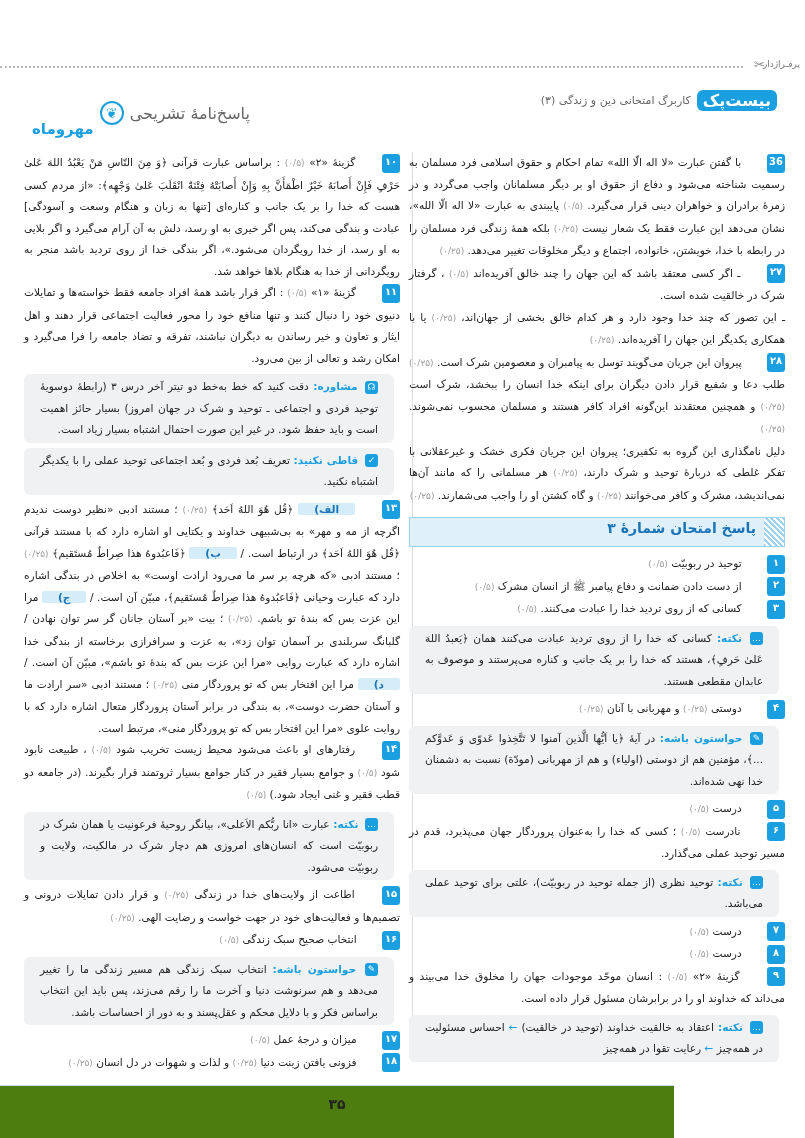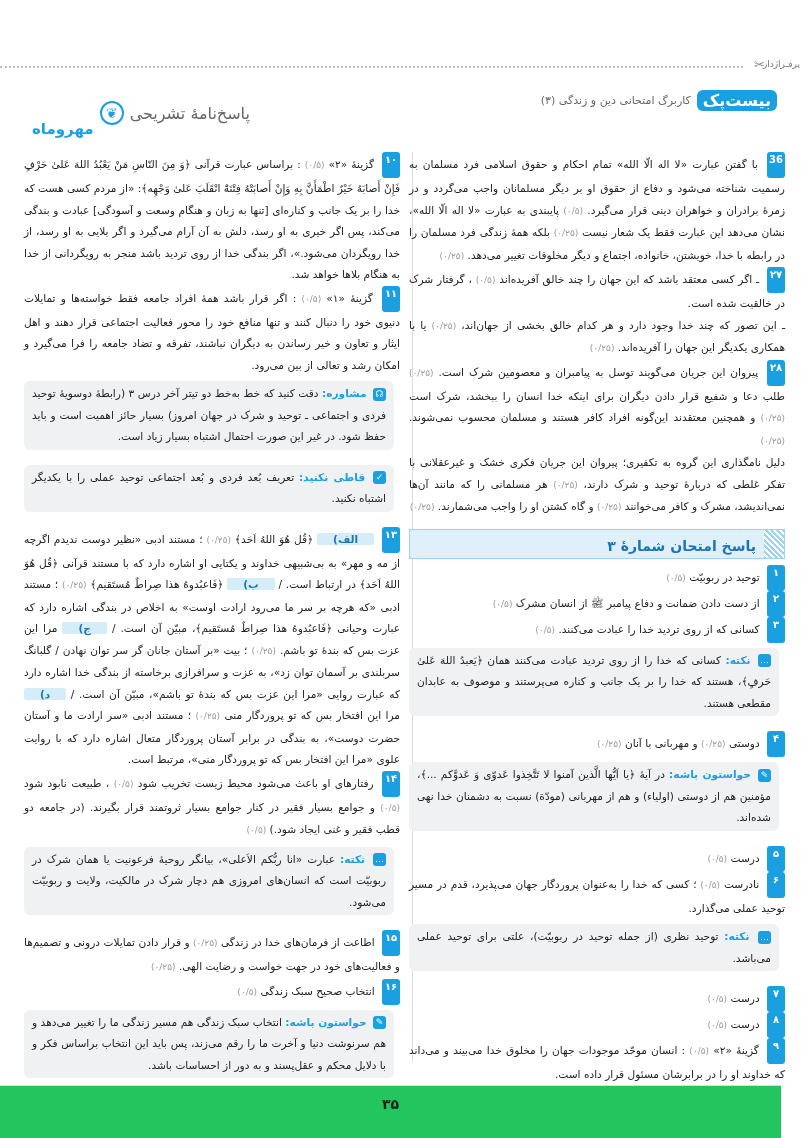--- a/index.html
+++ b/index.html
@@ -14,33 +14,33 @@
   .brand-logo-icon{width:24px;height:24px;border-radius:50%;border:2px solid #1a9fe0;display:flex;align-items:center;justify-content:center;color:#1a9fe0;font-size:14px;box-sizing:border-box;}
   .brand-name{font-weight:bold;color:#1a9fe0;font-size:15px;margin-top:32px;}
   .brand-sub{font-size:16px;color:#666;margin-right:14px;}
   .series{position:absolute;right:8px;top:2px;display:flex;align-items:center;gap:6px;}
   .series-badge{background:#1a9fe0;color:#fff;font-weight:bold;font-size:16px;border-radius:6px;padding:1px 6px;}
   .series-title{font-size:11px;color:#666;}
   .col{position:absolute;top:152px;font-size:10.6px;line-height:21.5px;text-align:justify;}
   .col-right{right:20px;width:376px;}
   .col-left{left:24px;width:376px;}
   .divider{position:absolute;left:412px;top:152px;width:1px;height:910px;background:#dcdcdc;}
-  .num{display:inline-block;background:#1a9fe0;color:#fff;font-weight:bold;font-size:10px;border-radius:3px;min-width:14px;height:26px;line-height:15px;text-align:center;margin-left:4px;padding:0 2px;vertical-align:middle;}
+  .num{display:inline-block;background:#1a9fe0;color:#fff;font-weight:bold;font-size:10px;border-radius:3px;min-width:14px;height:19px;line-height:15px;text-align:center;margin-left:22px;padding:0 2px;vertical-align:middle;}
   .score{color:#9a9a9a;font-size:9px;}
   .q{margin:0;}
-  .box{background:#f0f1f3;border-radius:6px;padding:2px 8px;margin:5px 6px 15px 0;}
+  .box{background:#f0f1f3;border-radius:6px;padding:2px 16px;margin:5px 6px 4px 0;}
   .box-label{color:#1a9fe0;font-weight:bold;}
   .box-icon{display:inline-block;width:13px;height:13px;background:#1a9fe0;color:#fff;font-size:9px;line-height:13px;text-align:center;border-radius:3px;margin-left:3px;vertical-align:middle;}
   .tag{background:#d5ecf9;color:#1a74b8;font-weight:bold;padding:0 16px;border-radius:2px;}
-  .section-head{background:#dff0fb;border:1px solid #9fd2f1;height:28px;margin:10px 0 6px 0;position:relative;display:flex;align-items:flex-end;}
+  .section-head{background:#dff0fb;border:1px solid #9fd2f1;height:28px;margin:10px 0 6px 0;position:relative;display:flex;align-items:flex-start;}
   .section-head .hatch-icon{position:absolute;right:0;top:0;width:20px;height:28px;
       background:repeating-linear-gradient(45deg,#9fd2f1 0 2px,#ffffff 2px 4px);}
   .section-title{margin-right:28px;font-weight:bold;font-size:14px;color:#1a74b8;}
   .arrow{color:#1a9fe0;}
-  .footer{position:absolute;left:0;bottom:0;width:781px;height:52px;background:#22c55e;border-top:1px solid #c4e2f4;}
+  .footer{position:absolute;left:0;bottom:0;width:674px;height:52px;background:#4d7c0f;border-top:1px solid #c4e2f4;}
   .page-num{position:absolute;left:0;right:0;top:10px;text-align:center;font-weight:bold;font-size:14px;color:#222;}
 </style>
 </head>
 <body>
 
 <div class="cut-line">
   <div class="dash"></div>
   <span class="scissors-icon">✂</span>
   <span class="cut-label">پرفـراژدار</span>
 </div>
@@ -226,21 +226,21 @@
     <span>و جوامع بسیار فقیر در کنار جوامع بسیار ثروتمند قرار بگیرند. (در جامعه دو قطب فقیر و غنی ایجاد شود.)</span>
     <span class="score">(۰/۵)</span>
   </p>
   <div class="box">
     <span class="box-icon">…</span>
     <span class="box-label">نکته:</span>
     <span>عبارت «انا ربُّکم الاَعلی»، بیانگر روحیهٔ فرعونیت یا همان شرک در ربوبیّت است که انسان‌های امروزی هم دچار شرک در مالکیت، ولایت و ربوبیّت می‌شود.</span>
   </div>
   <p class="q">
     <span class="num">۱۵</span>
-    <span>اطاعت از فرمان‌های خدا در زندگی</span>
+    <span>اطاعت از ولایت‌های خدا در زندگی</span>
     <span class="score">(۰/۲۵)</span>
     <span>و قرار دادن تمایلات درونی و تصمیم‌ها و فعالیت‌های خود در جهت خواست و رضایت الهی.</span>
     <span class="score">(۰/۲۵)</span>
   </p>
   <p class="q">
     <span class="num">۱۶</span>
     <span>انتخاب صحیح سبک زندگی</span>
     <span class="score">(۰/۵)</span>
   </p>
   <div class="box">

